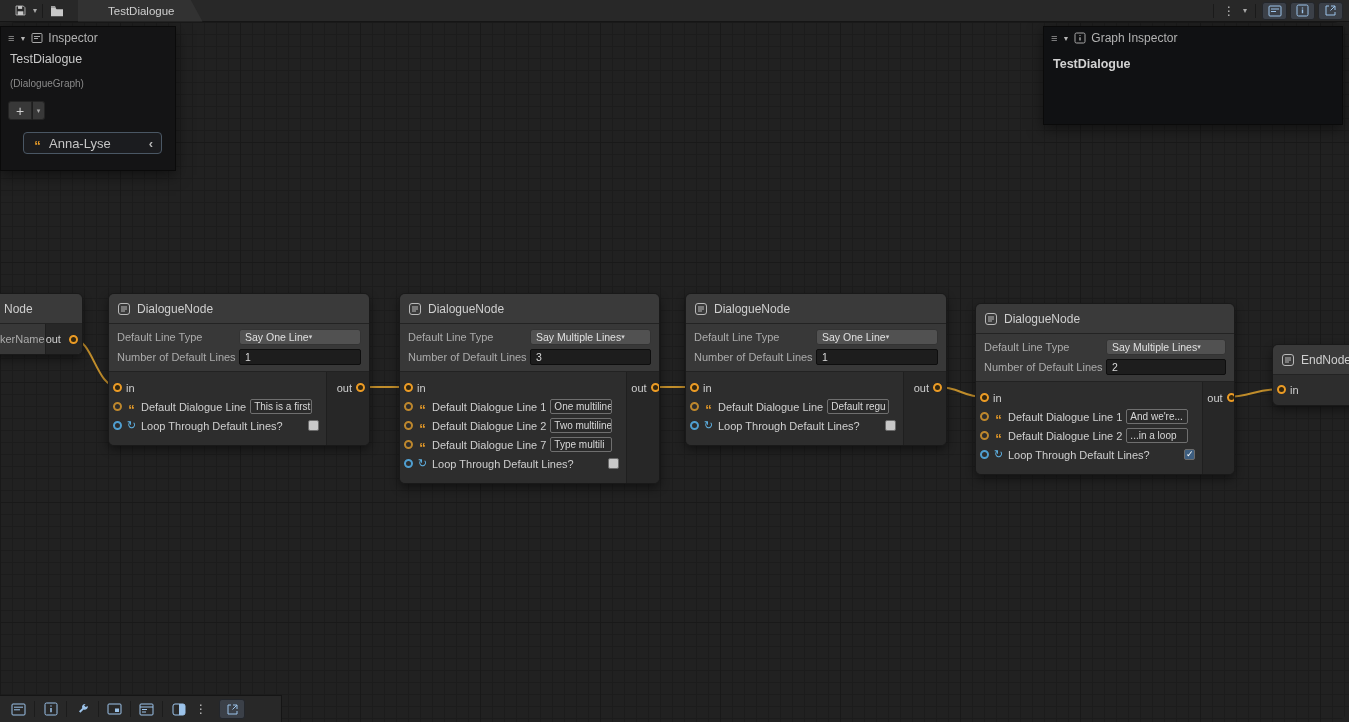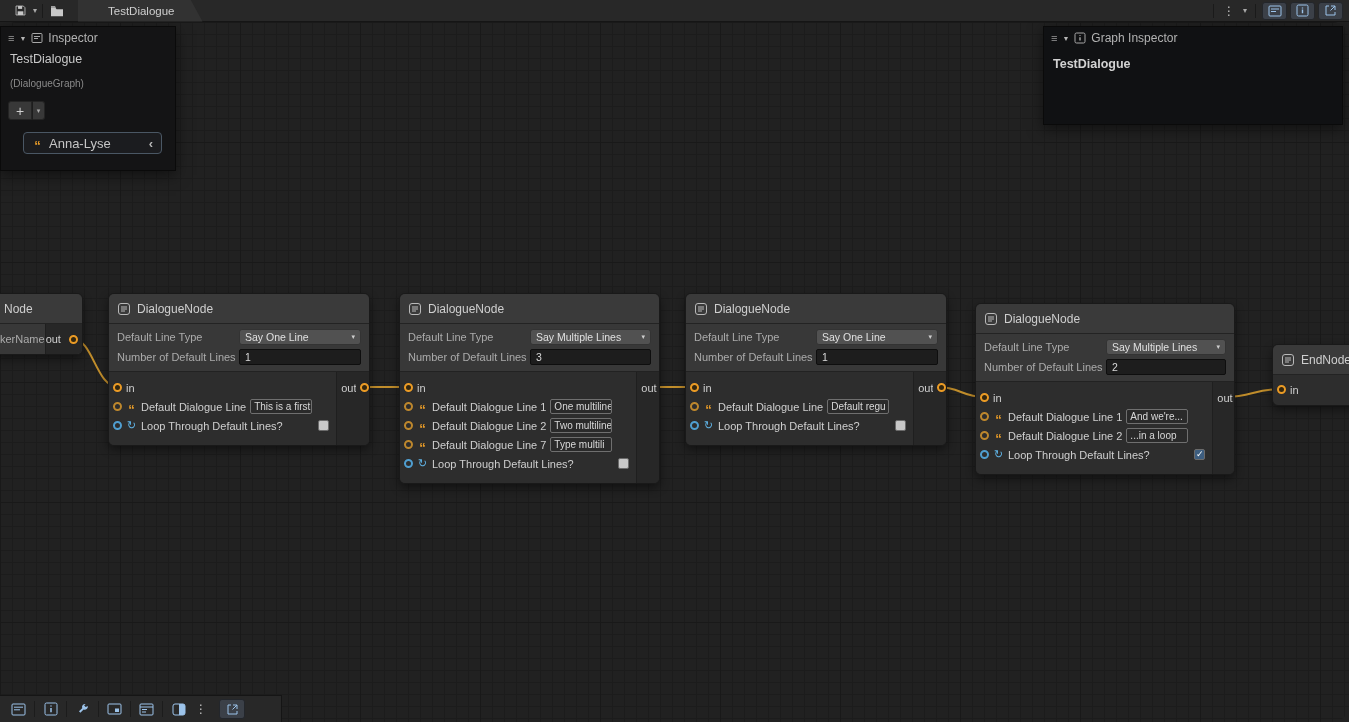--- a/index.html
+++ b/index.html
@@ -67,42 +67,42 @@
   
   .node { position:absolute; z-index:2; background:#2d2d2d; border:1px solid #191919; border-radius:6px;
     box-shadow:0 4px 10px rgba(0,0,0,.45); font-size:11px; color:#b6b6b6; }
   .n-title { display:flex; align-items:center; gap:6px; height:30px; padding:0 8px; background:#3a3a3a;
     border-bottom:1px solid #232323; border-radius:5px 5px 0 0; color:#cfcfcf; font-size:12px; }
   .n-props { background:#383838; padding:5px 8px 6px; border-bottom:1px solid #222; display:flex;
     flex-direction:column; gap:4px; }
   .prop { display:flex; align-items:center; height:16px; }
   .p-label { flex:0 0 122px; color:#ababab; font-size:11px; white-space:nowrap; overflow:hidden; }
   .dropdown { flex:1; background:#515151; border:1px solid #333; border-radius:3px; height:16px;
-    display:flex; align-items:center; justify-content:space-between; padding:0 5px; color:#e0e0e0; font-size:10.5px; }
+    display:flex; align-items:center; padding:0 5px; color:#e0e0e0; font-size:10.5px; }
   .dd-arrow { font-size:7px; color:#cfcfcf; }
   .numfield { flex:1; background:#1d1d1d; border:1px solid #0e0e0e; border-radius:2px; height:16px;
     display:flex; align-items:center; padding:0 5px; color:#d8d8d8; font-size:10.5px; }
   .n-ports { display:flex; border-radius:0 0 5px 5px; overflow:hidden; }
   .ports-in { flex:1; padding:6px 0 10px; display:flex; flex-direction:column; background:#2d2d2d; }
   .ports-out { width:44px; background:#272727; border-left:1px solid #1f1f1f; padding-top:6px;
     display:flex; flex-direction:column; }
   .port-row { display:flex; align-items:center; height:19px; gap:4px; padding:0 4px; }
   .port-row.out { justify-content:flex-end; }
   .port-label { color:#cfcfcf; font-size:11px; white-space:nowrap; overflow:hidden; flex:1; }
   .port-row.out .port-label { flex:none; }
   .dot { width:9px; height:9px; border-radius:50%; flex:none; }
   .dot.exec { border:2px solid #eb9b25; background:#33270f; }
   .dot.line { border:2px solid #bd872d; background:transparent; }
   .dot.bool { border:2px solid #4f9ed0; background:transparent; }
   .glyph { flex:none; width:11px; text-align:center; line-height:1; }
   .glyph.quote { color:#e79b28; font-weight:bold; font-size:13px; height:8px; overflow:hidden; }
   .glyph.loop { color:#5fb2e4; font-size:11px; }
   .linefield { flex:none; width:62px; height:15px; background:#2a2a2a; border:1px solid #6f6f6f; border-radius:2px;
     color:#d8d8d8; font-size:10px; display:flex; align-items:center; padding:0 3px; overflow:hidden;
-    white-space:nowrap; margin-right:20px; }
+    white-space:nowrap; margin-right:10px; }
   .checkbox { flex:none; width:11px; height:11px; background:#c8c8c8; border:1px solid #6b6b6b; border-radius:2px;
     display:flex; align-items:center; justify-content:center; margin-right:3px; }
   .checkbox.checked { background:#3d5e80; }
   .checkbox .check { font-size:9px; color:#ffffff; line-height:1; }
   .start-body { display:flex; align-items:center; height:30px; background:#383838; border-radius:0 0 5px 5px; overflow:hidden; }
   .start-label { flex:1; padding-left:4px; color:#ababab; font-size:11px; }
   .out-cell { width:44px; height:100%; background:#272727; border-left:1px solid #1f1f1f; display:flex;
     align-items:center; justify-content:flex-end; padding-right:4px; gap:4px; color:#cfcfcf; }
   .end-body { padding:5px 0 6px; }
   svg.ic { display:block; }

